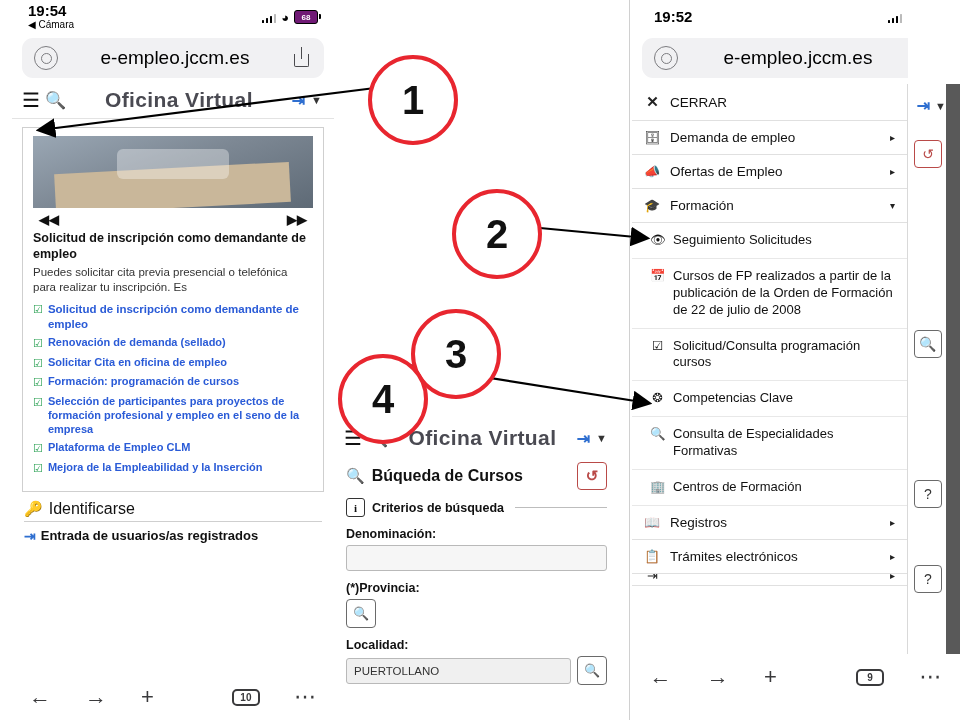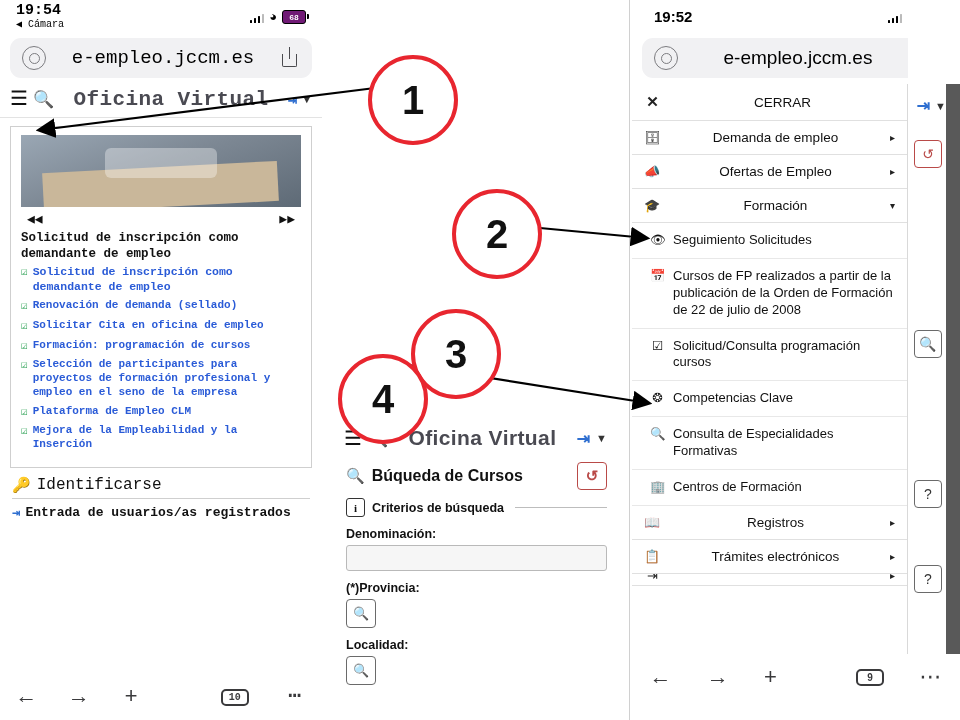--- a/index.html
+++ b/index.html
@@ -372,21 +372,21 @@
     color: #111;
     box-sizing: border-box;
   }
   .menu-item .mi-ico {
     width: 17px;
     text-align: center;
     font-size: 13px;
     color: #222;
     flex: 0 0 auto;
   }
-  .menu-item .mi-label { flex: 1; text-align: center; }
+  .menu-item .mi-label { flex: 1; }
   .menu-item .mi-arrow {
     font-size: 10px;
     color: #222;
   }
   .menu-item.close .mi-ico { font-size: 15px; font-weight: bold; }
   .menu-sub {
     display: flex;
     align-items: flex-start;
     gap: 8px;
     padding: 9px 12px 9px 18px;
@@ -571,21 +571,21 @@
     background: #d0d0d0;
   }
 </style>
 </head>
 <body>
 
 <div class="canvas">
 
   <div class="divider-v" style="left:629px;"></div>
 
-  <div class="phone" style="left:0px; top:0px; width:322px; height:720px;font-family:Liberation Mono, monospace;">
+  <div class="phone" style="left:12px; top:0px; width:322px; height:720px;">
 
     <div class="statusbar">
       <div class="status-left">
         <div class="status-time">19:54</div>
         <div class="status-back">◀ Cámara</div>
       </div>
       <div class="status-right">
         <span class="sig-bars">
             <i></i>
             <i></i>
@@ -614,20 +614,21 @@
     </div>
 
     <div class="card">
       <div class="card-img"></div>
       <div class="carousel-arrows">
         <span>◀◀</span>
         <span>▶▶</span>
       </div>
       <div class="card-body">
         <div class="card-title">Solicitud de inscripción como demandante de empleo</div>
+        <div class="card-desc">Puedes solicitar cita previa presencial o telefónica para realizar tu inscripción. Es</div>
 
         <div class="link-row first">
           <span class="lnk-ico">☑</span>
           <span class="lnk-txt">Solicitud de inscripción como demandante de empleo</span>
         </div>
         <div class="link-row">
           <span class="lnk-ico">☑</span>
           <span class="lnk-txt">Renovación de demanda (sellado)</span>
         </div>
         <div class="link-row">
@@ -817,20 +818,21 @@
         <div class="sf-input empty"></div>
       </div>
 
       <div class="sf-label">(*)Provincia:</div>
       <div class="sf-inputrow">
         <div class="sf-btn">🔍</div>
       </div>
 
       <div class="sf-label">Localidad:</div>
       <div class="sf-inputrow">
+        <div class="sf-input">PUERTOLLANO</div>
         <div class="sf-btn">🔍</div>
       </div>
     </div>
   </div>
 
   <svg class="arrow-svg" viewBox="0 0 960 720">
     <defs>
       <marker id="ah" markerWidth="9" markerHeight="9" refX="7" refY="4.5" orient="auto">
         <polygon points="0,0 9,4.5 0,9" fill="#000"></polygon>
       </marker>

